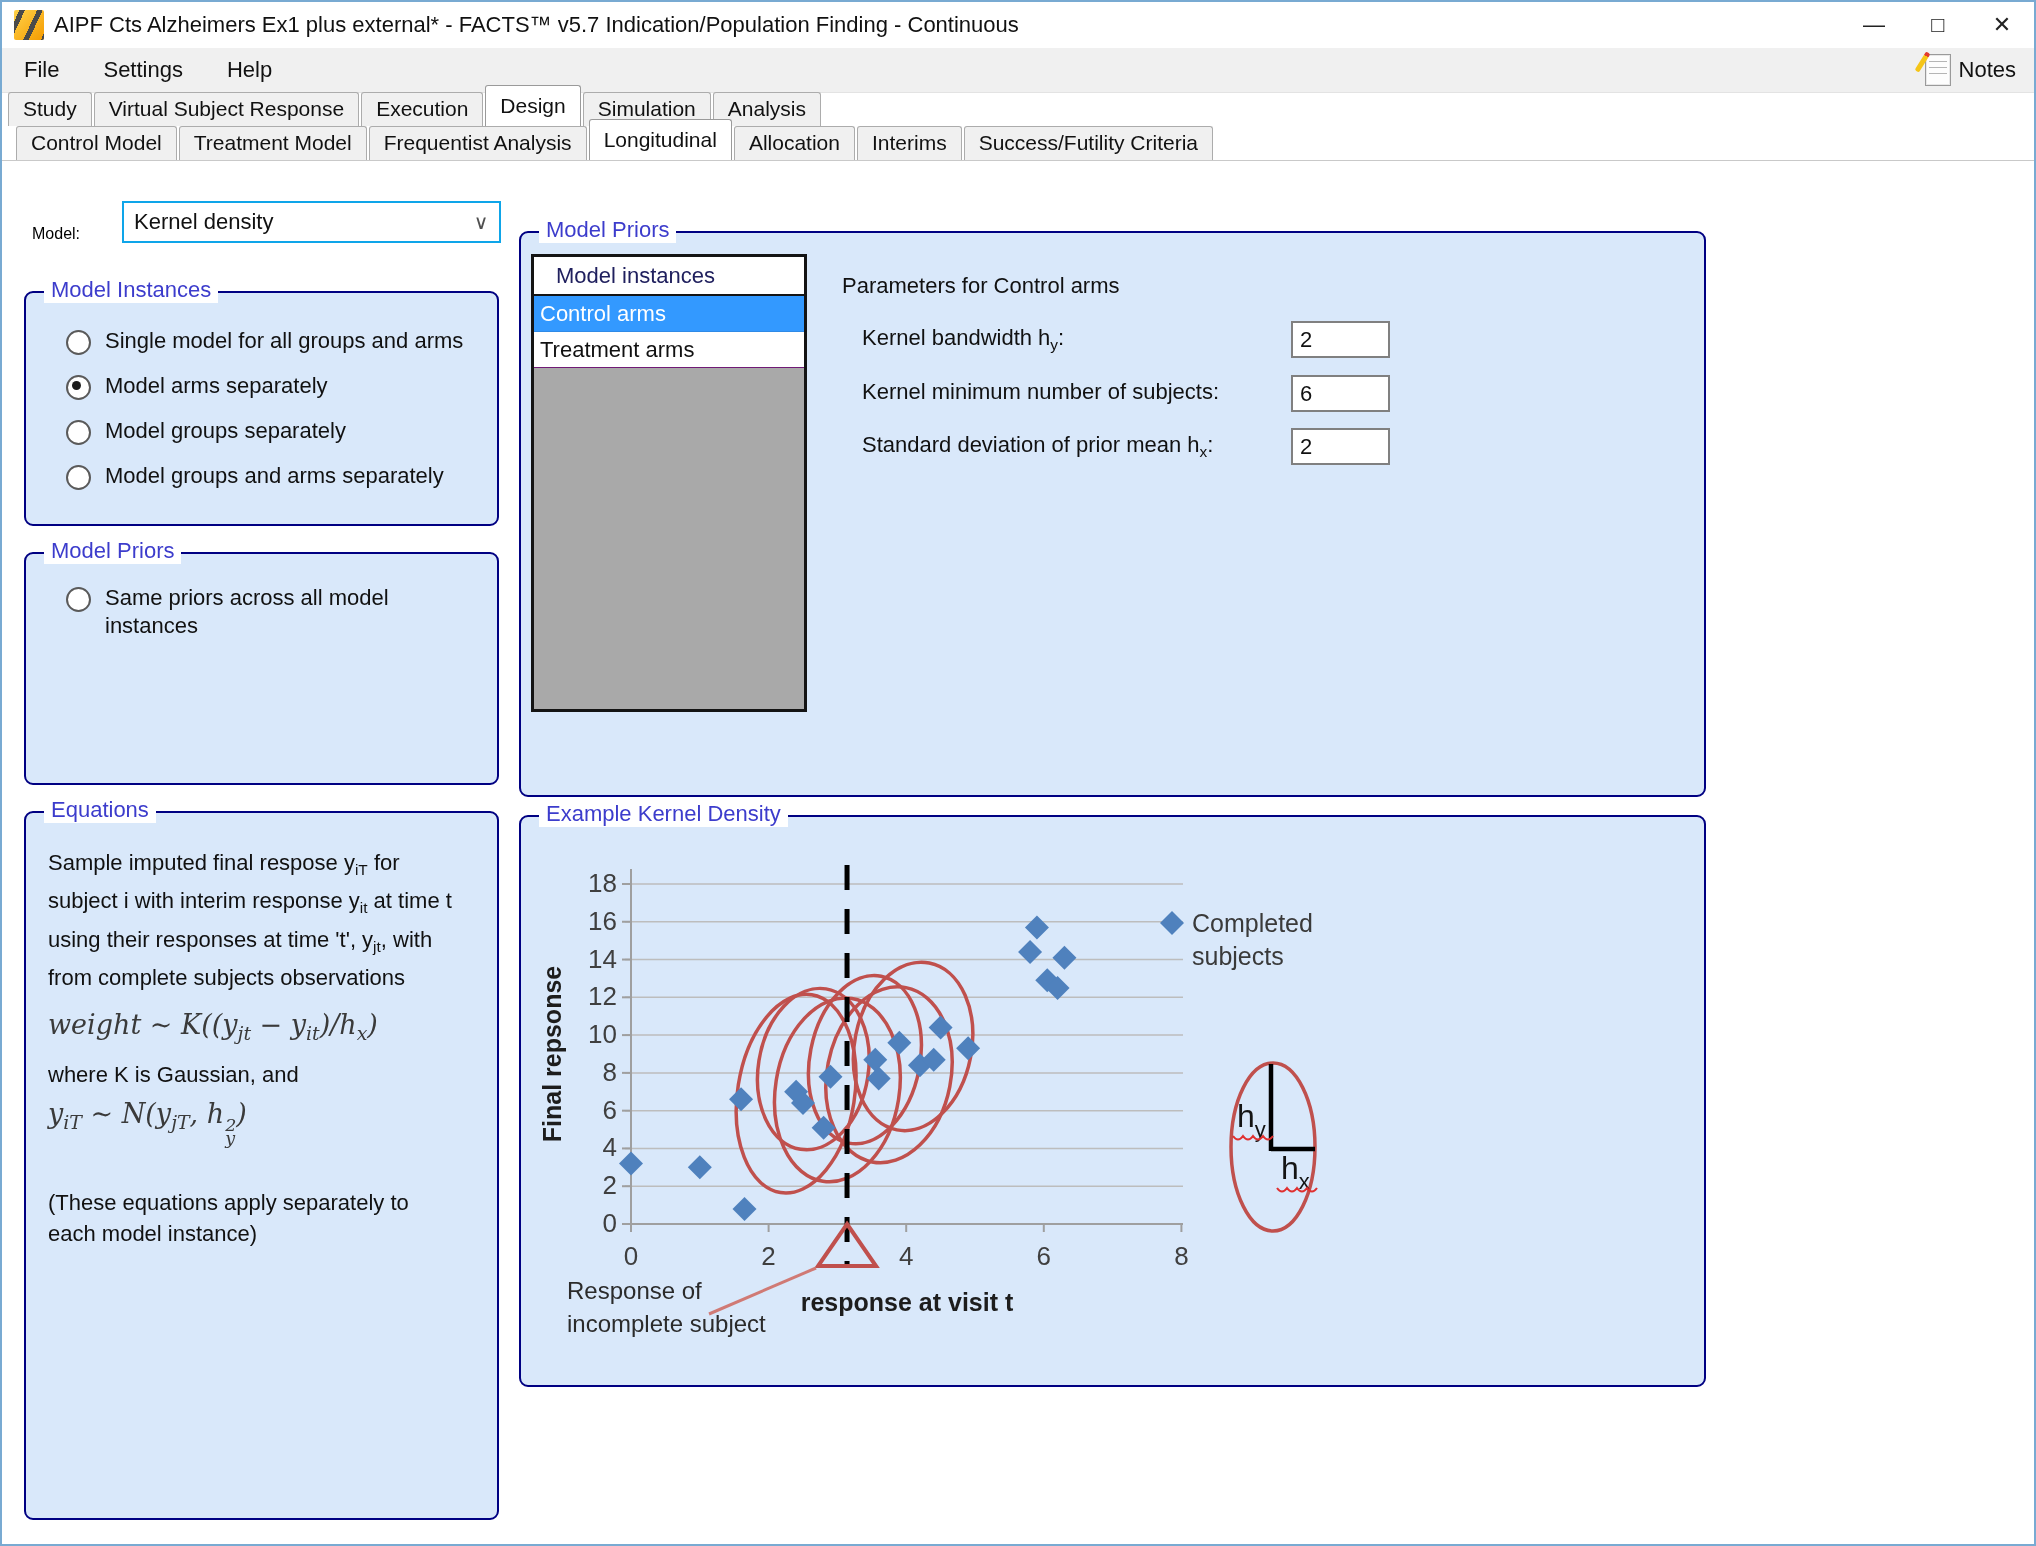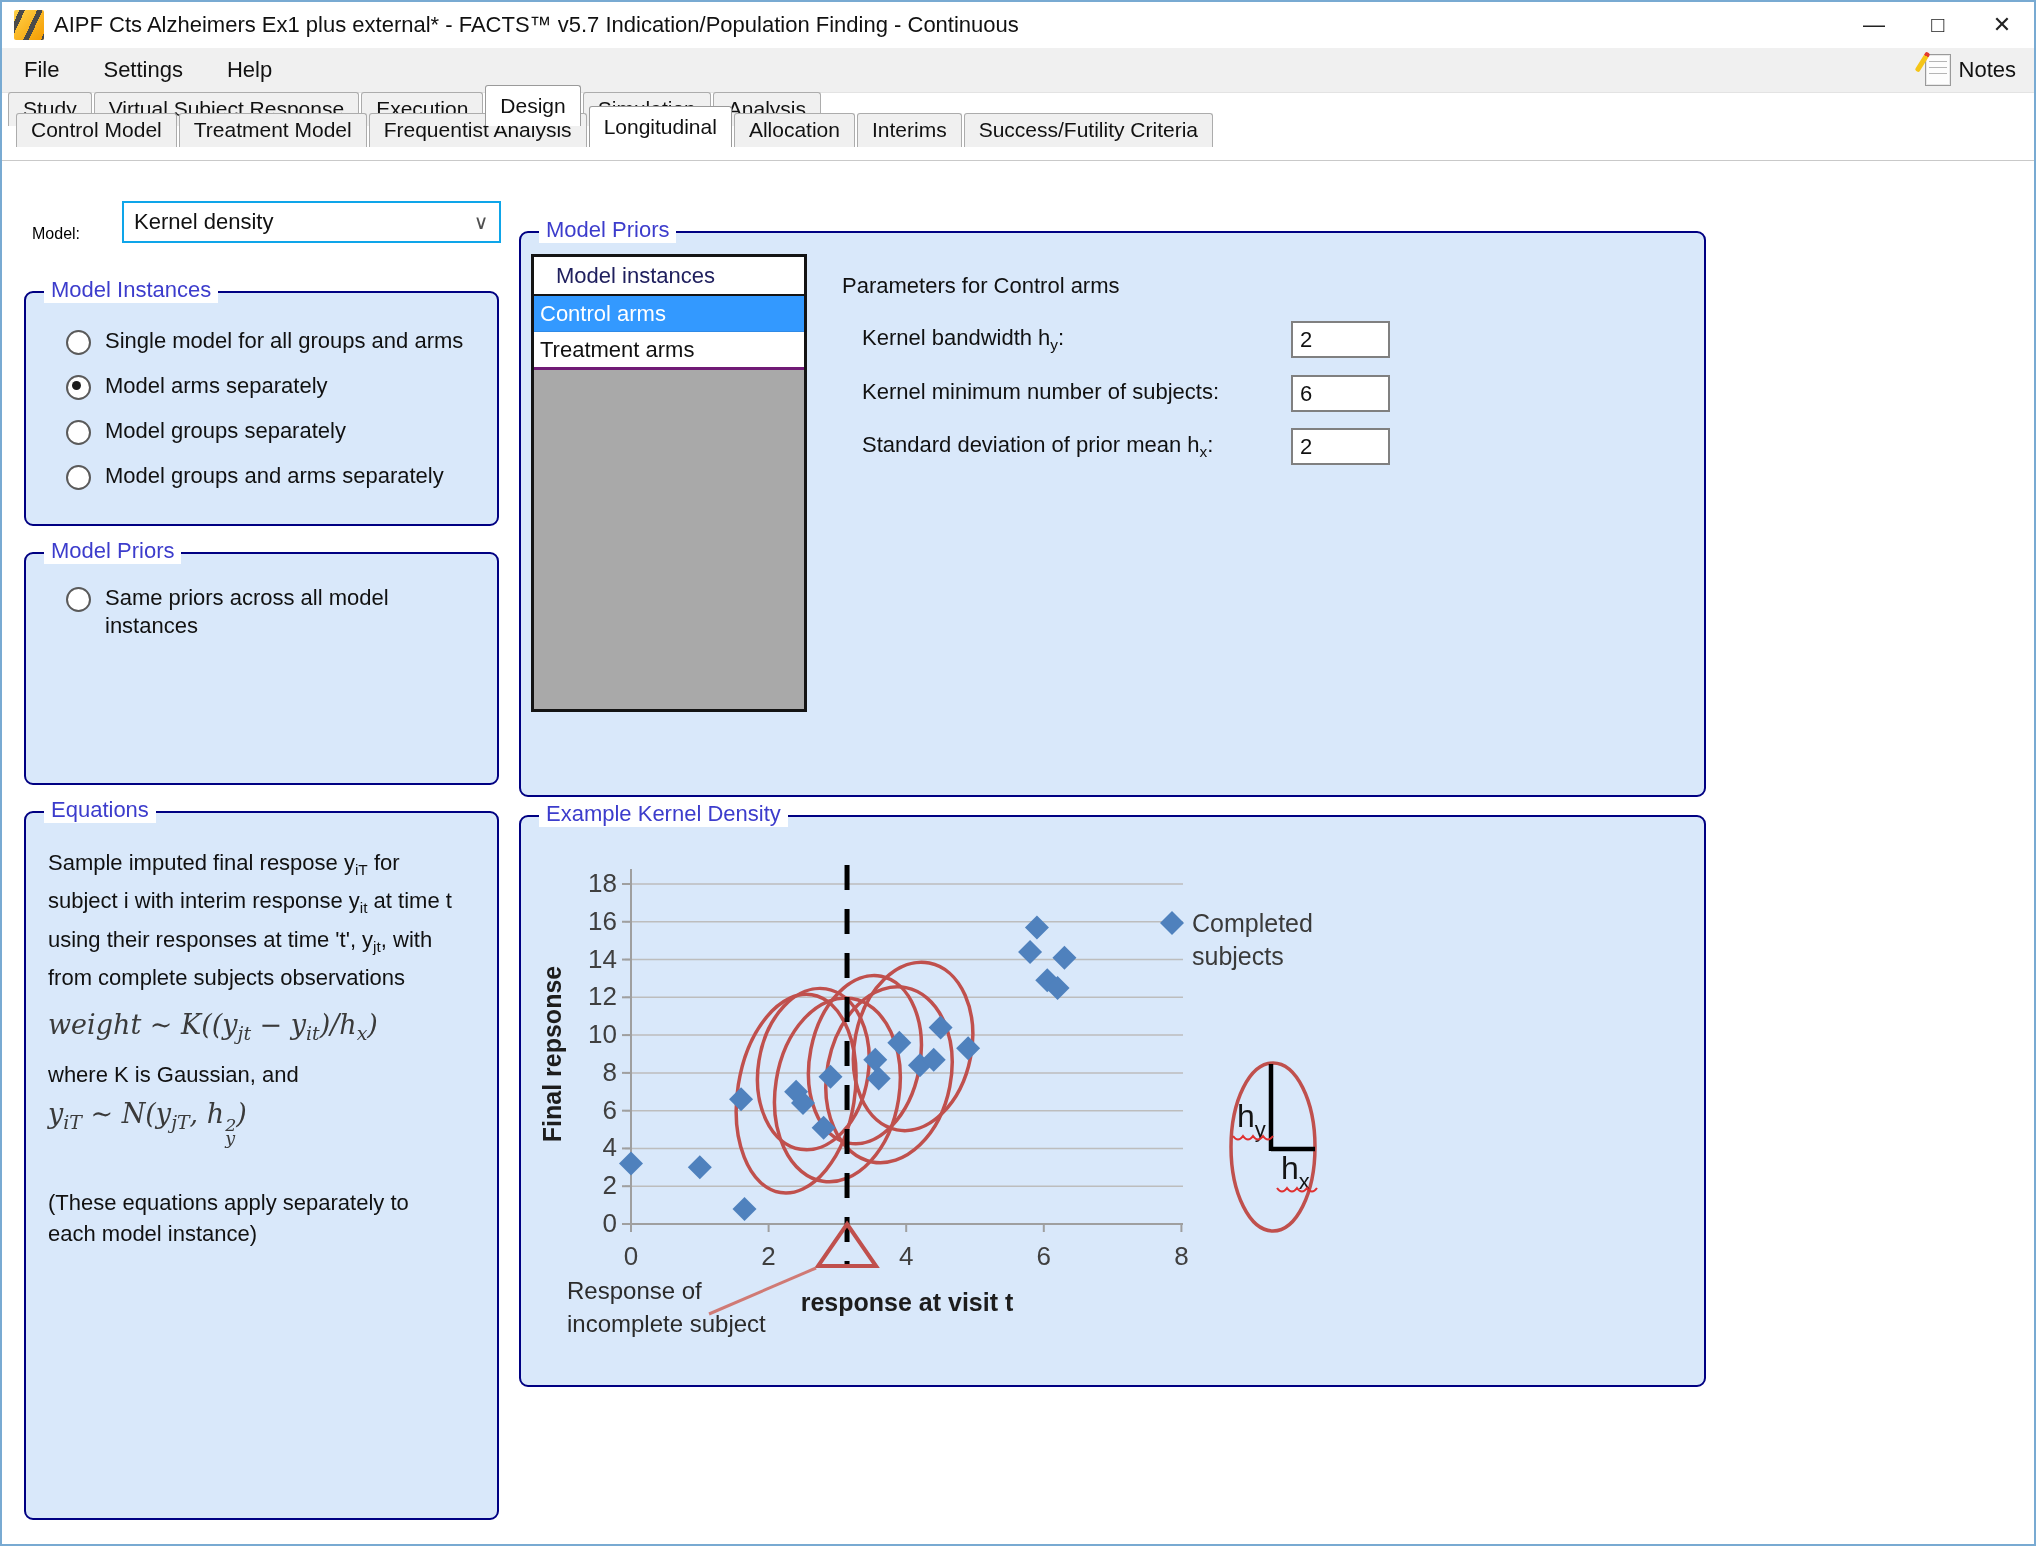--- a/index.html
+++ b/index.html
@@ -15,21 +15,21 @@
   .menubar{position:absolute;left:0;top:46px;right:0;height:44px;background:#f0f0f0;display:flex;align-items:center;border-bottom:1px solid #e3e3e3;}
   .menu-item{font-size:22px;color:#111;padding:0 22px;}
   .notes{margin-left:auto;display:flex;align-items:center;margin-right:18px;}
   .notes-icon{width:24px;height:30px;background:#fdfdfd;border:1px solid #9a9a9a;position:relative;margin-right:8px;box-shadow:inset 0 0 0 1px #e8e8e8;}
   .notes-icon::before{content:"";position:absolute;left:3px;right:3px;top:6px;height:1px;background:#b5b5b5;box-shadow:0 6px 0 #b5b5b5,0 12px 0 #b5b5b5;}
   .notes-icon::after{content:"";position:absolute;left:-6px;top:-4px;width:5px;height:22px;background:linear-gradient(#e23b2e 0 4px,#f5c518 4px 100%);transform:rotate(32deg);border-radius:2px;}
   .notes-label{font-size:22px;color:#111;}
   
   .tabrow{position:absolute;left:6px;right:0;display:flex;align-items:flex-end;}
   .tabrow1{top:90px;height:34px;}
-  .tabrow2{top:111px;height:34px;padding-left:8px;}
+  .tabrow2{top:124px;height:34px;padding-left:8px;}
   .tab{font-size:21px;color:#111;background:#f0f0f0;border:1px solid #acacac;border-bottom:none;padding:4px 14px 5px 14px;margin-right:2px;border-radius:3px 3px 0 0;height:24px;line-height:24px;white-space:nowrap;}
   .tab.active{background:#ffffff;height:31px;line-height:31px;margin-top:-7px;position:relative;z-index:2;border-color:#9a9a9a;}
   
   .content{position:absolute;left:0;top:158px;right:0;bottom:0;background:#ffffff;border-top:1px solid #c9c9c9;}
   .groupbox{position:absolute;background:#d9e8fa;border:2px solid #000082;border-radius:9px;}
   .gb-caption{position:absolute;top:-16px;left:18px;background:#ffffff;padding:0 7px;font-size:22px;color:#3c3ccc;white-space:nowrap;}
   
   .model-label{position:absolute;left:30px;top:64px;font-size:16px;color:#000000;}
   .combo{position:absolute;left:120px;top:40px;width:375px;height:38px;background:#fff;border:2px solid #0ea5e9;display:flex;align-items:center;}
   .combo-value{font-size:22px;color:#111;padding-left:10px;flex:1;}
@@ -40,21 +40,21 @@
   .radio.sel::after{content:"";position:absolute;left:4px;top:4px;width:9px;height:9px;border-radius:50%;background:#1c1c1c;}
   .radio-label{font-size:22px;color:#111;margin-left:14px;line-height:28px;}
   
   .eq-text{font-size:22px;color:#111;line-height:31px;}
   .eq-math{font-family:"DejaVu Serif",serif;font-style:italic;font-size:27px;color:#3a3a3a;}
   sub{font-size:70%;}
   .stk{display:inline-flex;flex-direction:column;vertical-align:-8px;line-height:13px;font-size:65%;margin-left:1px;}
   
   .listbox{position:absolute;left:10px;top:21px;width:270px;height:452px;background:#a9a9a9;border:3px solid #141414;}
   .lb-header{height:37px;background:#fff;border-bottom:2px solid #141414;display:flex;align-items:center;padding-left:22px;font-size:22px;color:#20205e;}
-  .lb-item{height:35px;display:flex;align-items:center;padding-left:6px;font-size:22px;background:#fff;color:#111;border-bottom:3px solid #701a75;}
+  .lb-item{height:35px;display:flex;align-items:center;padding-left:6px;font-size:22px;background:#fff;color:#111;border-bottom:1px solid #701a75;}
   .lb-item.sel{background:#3399ff;color:#fff;border-bottom:1px solid #2f8ae6;}
   
   .params-title{position:absolute;left:321px;top:40px;font-size:22px;color:#111;}
   .param-label{position:absolute;left:341px;font-size:22px;color:#111;}
   .param-input{position:absolute;left:770px;width:88px;height:33px;background:#fff;border:2px solid #808080;font-size:22px;color:#111;padding:0 0 0 7px;font-family:"Liberation Sans",sans-serif;}
 </style>
 </head>
 <body>
 
 <div class="window">

